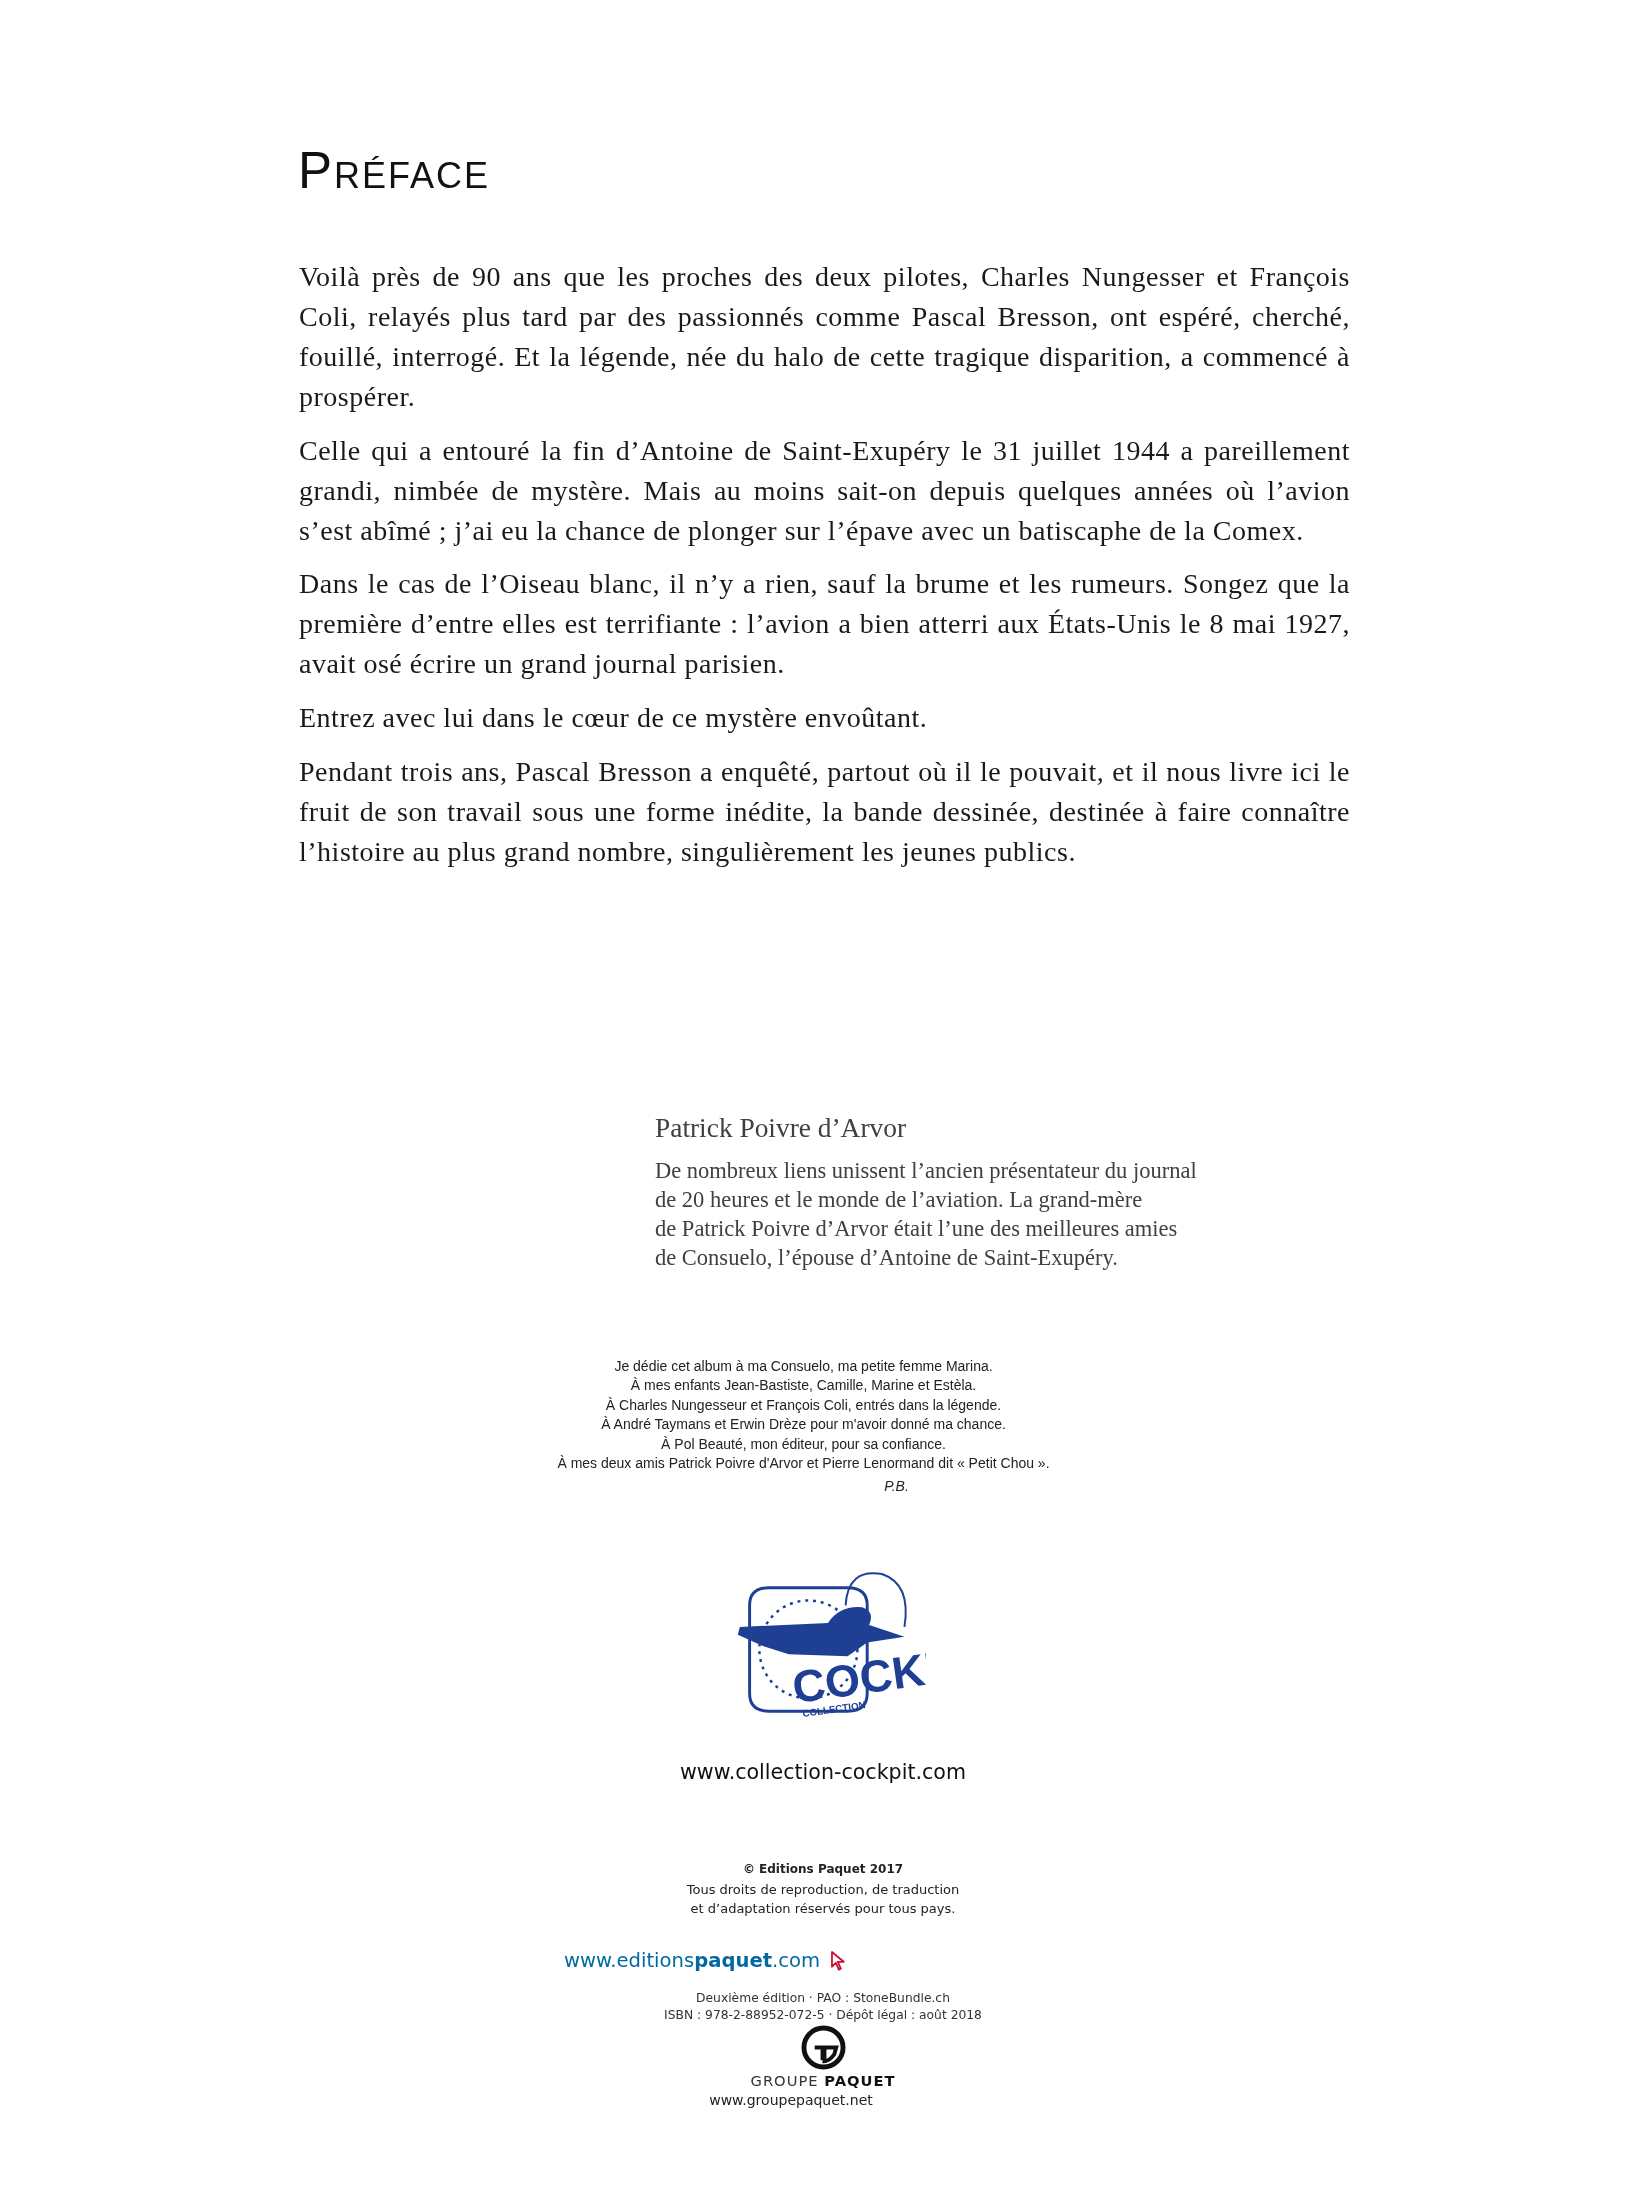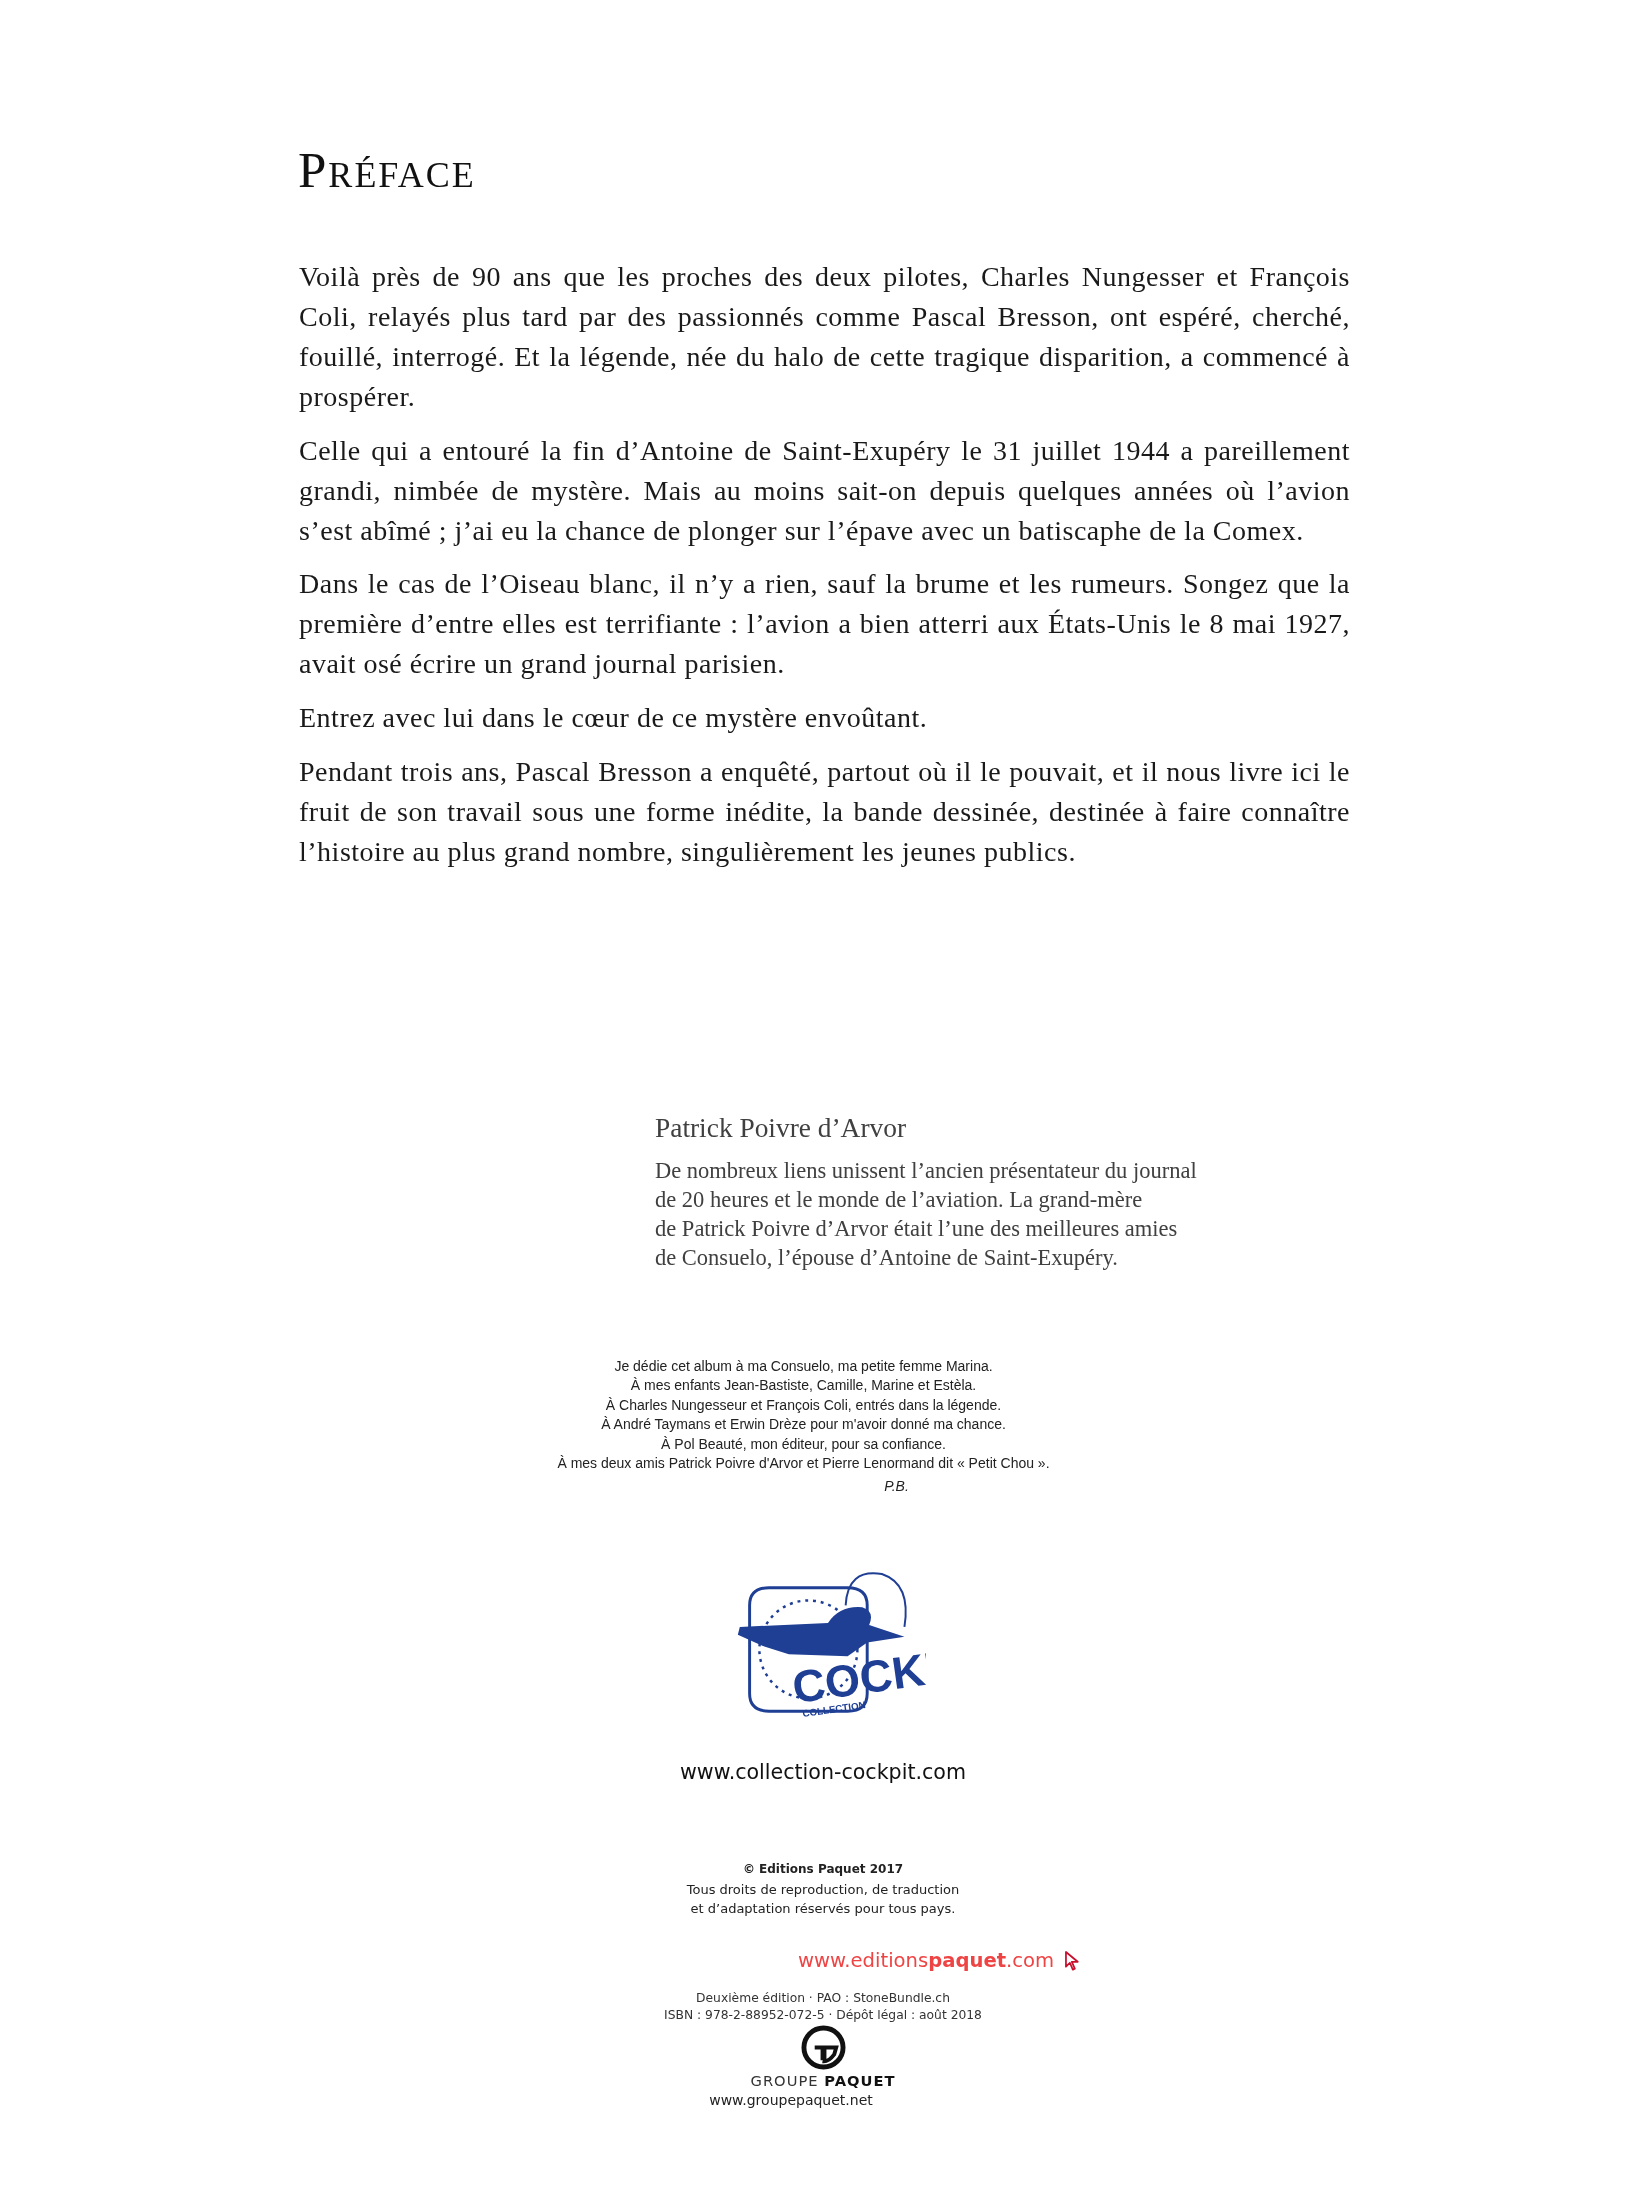--- a/index.html
+++ b/index.html
@@ -1,19 +1,19 @@
 <!DOCTYPE html>
 <html><head>
 <meta charset="utf-8">
 <style>
   html, body { margin: 0; padding: 0; background: #ffffff; }
   body { width: 1645px; height: 2205px; position: relative; overflow: hidden; color: #1a1a1a; }
   .page-title {
     position: absolute; left: 298px; top: 145px;
-    font-family: Liberation Serif, serif;
+    font-family: Liberation Sans, sans-serif;
     font-size: 51px; font-variant: small-caps; letter-spacing: 2px; line-height: 1;
     font-weight: normal; margin: 0; color: #111;
   }
   .body-text {
     position: absolute; left: 299px; top: 257px; width: 1051px;
     font-family: "Liberation Serif", "DejaVu Serif", serif;
     font-size: 28px; line-height: 40px; text-align: justify; letter-spacing: 0.5px;
     color: #1a1a1a;
   }
   .body-text p { margin: 0 0 13.7px 0; }
@@ -33,22 +33,22 @@
     position: absolute; left: 588px; top: 1760px; width: 470px; text-align: center;
     font-family: "DejaVu Sans", "Liberation Sans", sans-serif; font-weight: normal; font-size: 20.6px; color: #111;
   }
   .copyright-block {
     position: absolute; left: 588px; top: 1860px; width: 470px; text-align: center;
     font-family: "DejaVu Sans", "Liberation Sans", sans-serif; color: #222;
   }
   .copyright-block .copy { font-weight: bold; font-size: 12px; line-height: 19.6px; }
   .copyright-block .rights { font-size: 13px; line-height: 19px; }
   .publisher-link {
-    position: absolute; left: 610px; top: 1949px; width: 470px; text-align: right;
-    font-family: "DejaVu Sans", "Liberation Sans", sans-serif; font-size: 19.6px; color: #ef4444;
+    position: absolute; left: 564px; top: 1949px; width: 470px; text-align: left;
+    font-family: "DejaVu Sans", "Liberation Sans", sans-serif; font-size: 19.6px; color: #0369a1;
   }
   .publisher-link b { font-weight: bold; }
   .cursor-icon { display: inline-block; vertical-align: middle; margin-left: 3.9px; }
   .edition-block {
     position: absolute; left: 588px; top: 1990px; width: 470px; text-align: center;
     font-family: "DejaVu Sans", "Liberation Sans", sans-serif; font-size: 12.3px; line-height: 16.7px; color: #333;
   }
   .group-logo { position: absolute; left: 801px; top: 2025px; width: 45px; height: 45px; }
   .group-name {
     position: absolute; left: 588px; top: 2072px; width: 470px; text-align: center;

